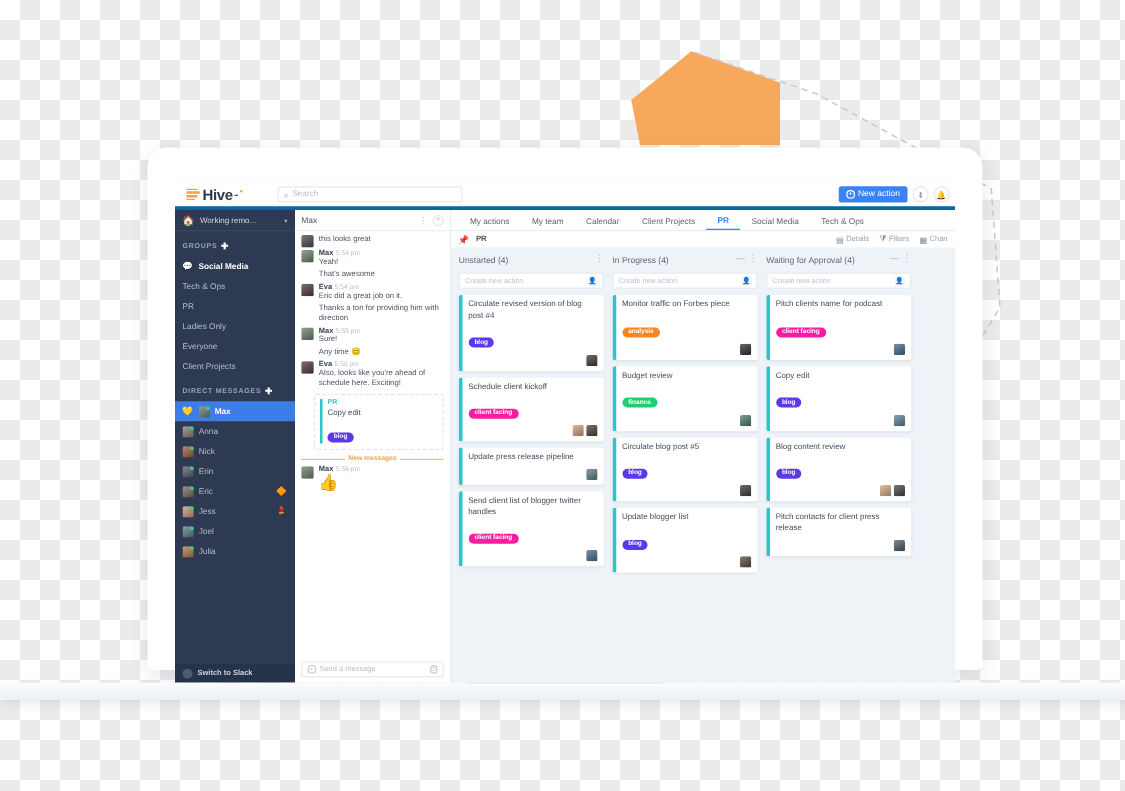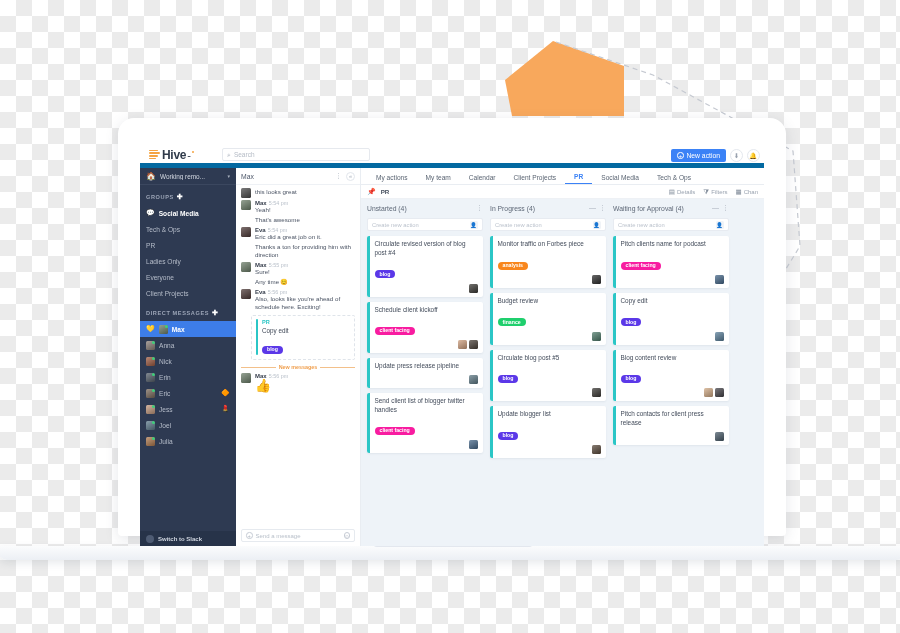--- a/index.html
+++ b/index.html
@@ -38,21 +38,21 @@
     border-radius: 0 0 9px 9px;
     box-shadow: 0 3px 9px rgba(60,70,90,.12);
   }
   #notch {
     position: absolute; left: 255px; top: 424px; width: 160px; height: 5px;
     background: #e3e7ee; border-radius: 0 0 4px 4px;
   }
 
   
   .topbar { height: 22px; background:#fff; display:flex; align-items:center;
-            border-bottom:5px solid #0369a1; flex:0 0 auto; position:relative; }
+            border-bottom:3px solid #0369a1; flex:0 0 auto; position:relative; }
   .logo { display:flex; align-items:center; padding-left:9px; width:75px; }
   .logo-mark { display:flex; flex-direction:column; gap:1.2px; margin-right:2px; }
   .logo-mark i { display:block; height:1.6px; background:#f5a341; border-radius:1px; }
   .logo-mark i:nth-child(1){width:9px;} .logo-mark i:nth-child(2){width:11px;}
   .logo-mark i:nth-child(3){width:9px;} .logo-mark i:nth-child(4){width:7px;}
   .logo-txt { font-size:12px; font-weight:bold; color:#2f3a4a; letter-spacing:-.3px; }
   .logo-dot { width:2.6px;height:2.6px;border-radius:50%;background:#f5a341;
               margin-left:1px; align-self:flex-start; margin-top:3px;}
   .logo-dash { color:#2f3a4a; font-size:11px; margin-left:1px; }
   .searchbox { margin-left:7px; width:148px; height:13px; border:1px solid #e6e9ee;

